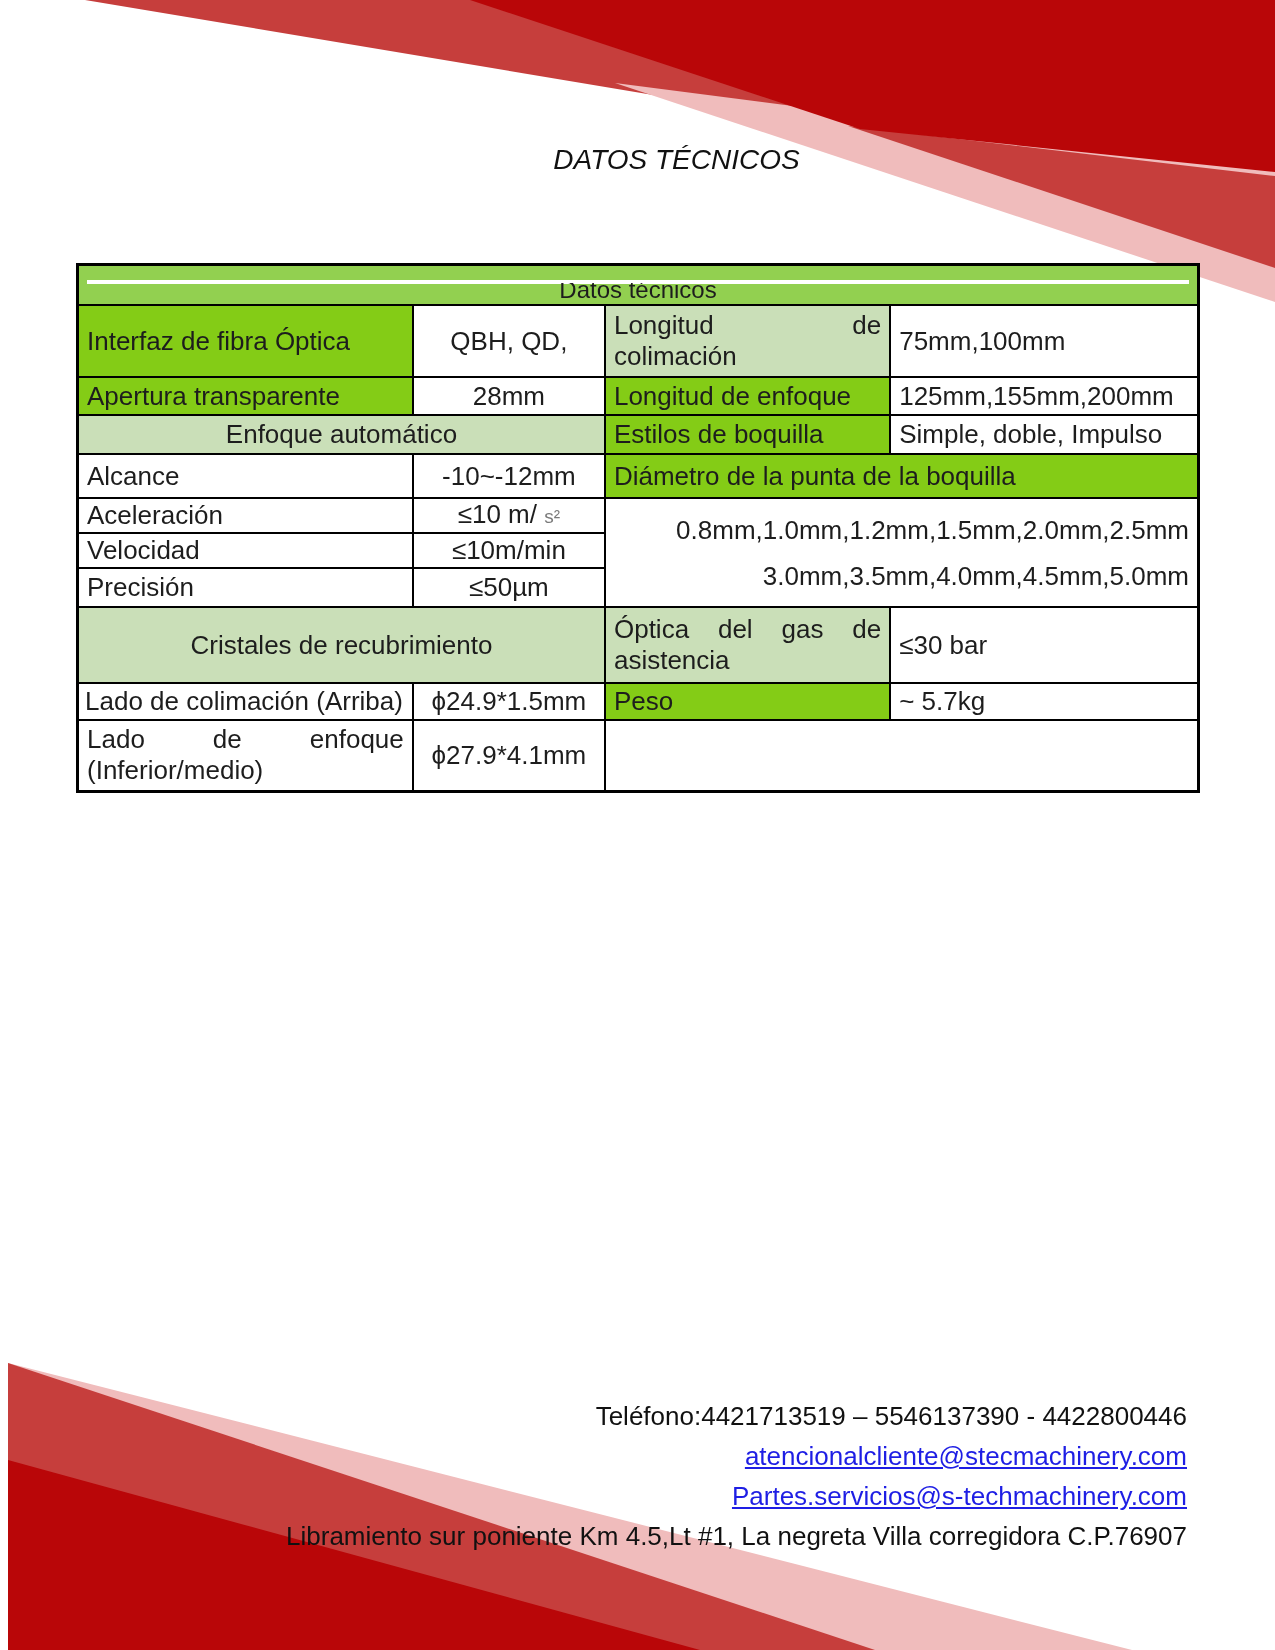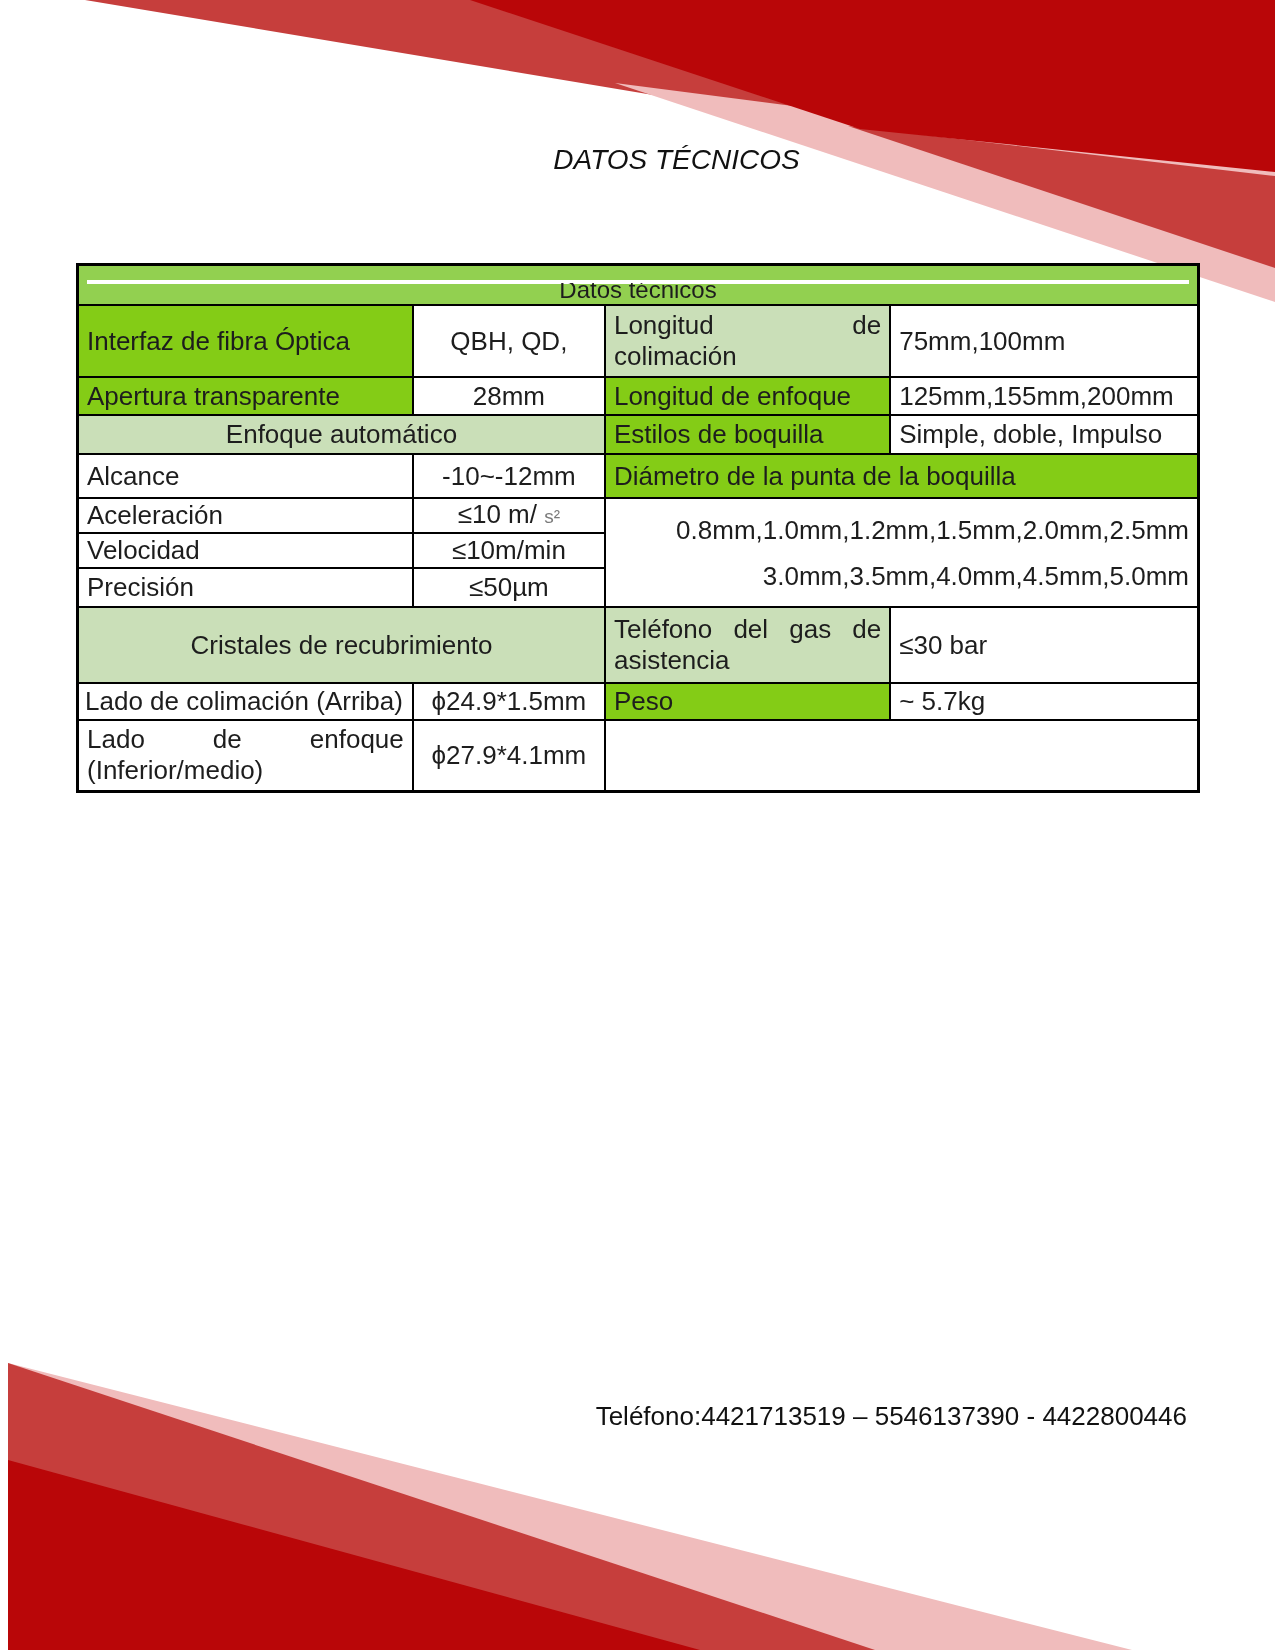--- a/index.html
+++ b/index.html
@@ -146,21 +146,21 @@
       <td class="wv">≤10m/min</td>
     </tr>
     <tr style="height:39px">
       <td class="wl">Precisión</td>
       <td class="wv">≤50µm</td>
     </tr>
     <tr style="height:76px">
       <td class="lg c" colspan="2">Cristales de recubrimiento</td>
       <td class="lg">
         <div class="jrow">
-          <span>Teléfono</span>
+          <span>Óptica</span>
           <span>del</span>
           <span>gas</span>
           <span>de</span>
         </div>
         <div>asistencia</div>
       </td>
       <td class="wv4">≤30 bar</td>
     </tr>
     <tr style="height:37px">
       <td class="wl" style="padding-left:6px">Lado de colimación (Arriba)</td>
@@ -177,15 +177,22 @@
         </div>
         <div>(Inferior/medio)</div>
       </td>
       <td class="wv">ϕ27.9*4.1mm</td>
     </tr>
   </tbody>
     </table>
 
   <div class="footer">
     <div>Teléfono:4421713519 – 5546137390 - 4422800446</div>
+    <div>
+      <a href="#">atencionalcliente@stecmachinery.com</a>
+    </div>
+    <div>
+      <a href="#">Partes.servicios@s-techmachinery.com</a>
+    </div>
+    <div>Libramiento sur poniente Km 4.5,Lt #1, La negreta Villa corregidora C.P.76907</div>
   </div>
 
 </div>
 
 </body></html>

